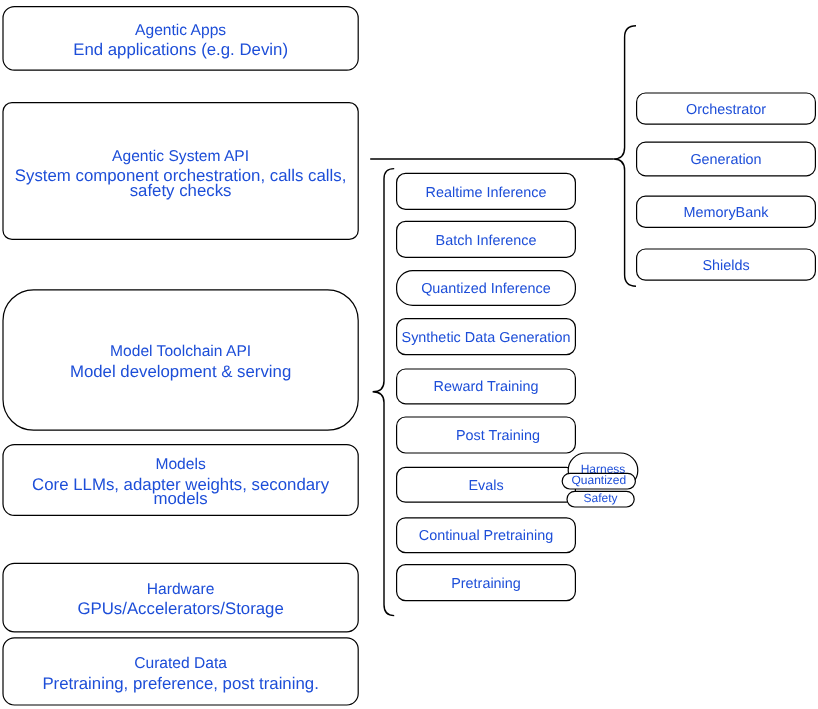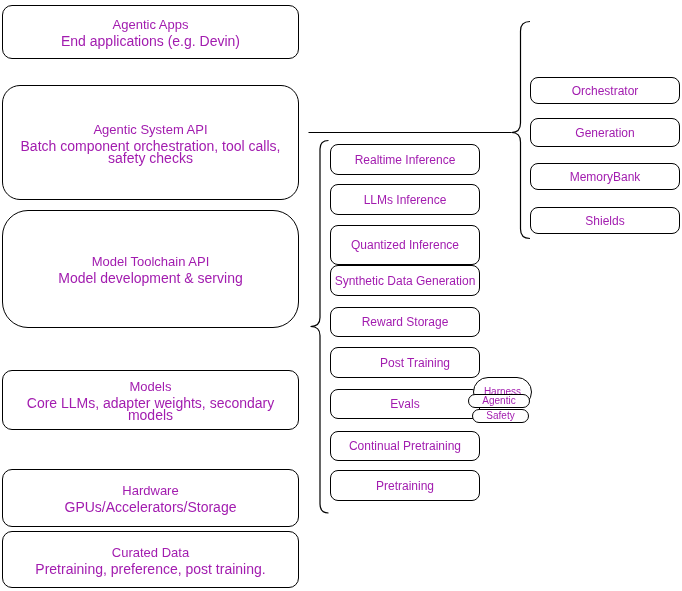--- a/index.html
+++ b/index.html
@@ -1,21 +1,21 @@
 <!DOCTYPE html>
 <html><head>
 <meta charset="utf-8">
 <style>
   html,body{margin:0;padding:0;background:#ffffff;}
   #canvas{
     position:relative;
     width:682px;height:591px;
     background:#ffffff;
     font-family:"Liberation Sans", sans-serif;
-    color:#a21caf;
+    color:#1d4ed8;
     overflow:hidden;
   }
   .node{
     position:absolute;
     box-sizing:border-box;
     background:#ffffff;
     border:1px solid #000000;
     display:flex;
     flex-direction:column;
     align-items:center;
@@ -53,26 +53,26 @@
     <path class="wire" d="M 308.5 132.5 L 511.5 132.5"></path>
     <path class="wire" d="M 328.5 140.5 Q 320 140.5 320 149 L 320 317.5 Q 320 326.5 310.5 326.5 Q 320 326.5 320 335.5 L 320 504 Q 320 513 328.5 513"></path>
     <path class="wire" d="M 530 21.5 Q 520.5 21.5 520.5 31 L 520.5 123 Q 520.5 132.5 511.5 132.5 Q 520.5 132.5 520.5 142 L 520.5 229 Q 520.5 238.5 530 238.5"></path>
   </svg>
 
   <div class="node stack-node" style="top:5px;height:54px;border-radius:10px;">
     <div class="title">Agentic Apps</div>
     <div class="subtitle">End applications (e.g. Devin)</div>
   </div>
 
-  <div class="node stack-node" style="top:85px;height:115px;border-radius:18px;">
+  <div class="node stack-node" style="top:85px;height:115px;border-radius:8px;">
     <div class="title">Agentic System API</div>
-    <div class="subtitle">Batch component orchestration, tool calls, safety checks</div>
+    <div class="subtitle">System component orchestration, calls calls, safety checks</div>
   </div>
 
-  <div class="node stack-node" style="top:210px;height:118px;border-radius:26px;">
+  <div class="node stack-node" style="top:241px;height:118px;border-radius:26px;">
     <div class="title">Model Toolchain API</div>
     <div class="subtitle">Model development &amp; serving</div>
   </div>
 
   <div class="node stack-node" style="top:370px;height:60px;border-radius:10px;">
     <div class="title">Models</div>
     <div class="subtitle">Core LLMs, adapter weights, secondary models</div>
   </div>
 
   <div class="node stack-node" style="top:449px;height:58px;border-radius:10px;margin-top:20px;">
@@ -82,49 +82,49 @@
 
   <div class="node stack-node" style="top:531px;height:57px;border-radius:10px;">
     <div class="title">Curated Data</div>
     <div class="subtitle">Pretraining, preference, post training.</div>
   </div>
 
   <div class="node mid-node" style="top:144px;height:31px;">
     <span>Realtime Inference</span>
   </div>
   <div class="node mid-node" style="top:184px;height:31px;">
-    <span>LLMs Inference</span>
+    <span>Batch Inference</span>
   </div>
-  <div class="node mid-node" style="top:225px;height:40px;">
+  <div class="node mid-node" style="top:225px;height:30px;border-radius:14px;">
     <span>Quantized Inference</span>
   </div>
   <div class="node mid-node" style="top:265px;height:31px;">
     <span>Synthetic Data Generation</span>
   </div>
   <div class="node mid-node" style="top:307px;height:30px;">
-    <span>Reward Storage</span>
+    <span>Reward Training</span>
   </div>
   <div class="node mid-node" style="top:347px;height:31px;padding-left:20px;">
     <span>Post Training</span>
   </div>
   <div class="node mid-node" style="top:431px;height:30px;">
     <span>Continual Pretraining</span>
   </div>
   <div class="node mid-node" style="top:389px;height:30px;">
     <span>Evals</span>
   </div>
   <div class="node mid-node" style="top:470px;height:31px;">
     <span>Pretraining</span>
   </div>
 
   <div class="tag" style="left:473px;top:377px;width:59px;height:30px;">
     <span>Harness</span>
   </div>
   <div class="tag" style="left:468px;top:394px;width:62px;height:14px;">
-    <span>Agentic</span>
+    <span>Quantized</span>
   </div>
   <div class="tag" style="left:472px;top:409px;width:57px;height:14px;">
     <span>Safety</span>
   </div>
 
   <div class="node right-node" style="top:77px;height:27px;">
     <span>Orchestrator</span>
   </div>
   <div class="node right-node" style="top:118px;height:29px;">
     <span>Generation</span>

